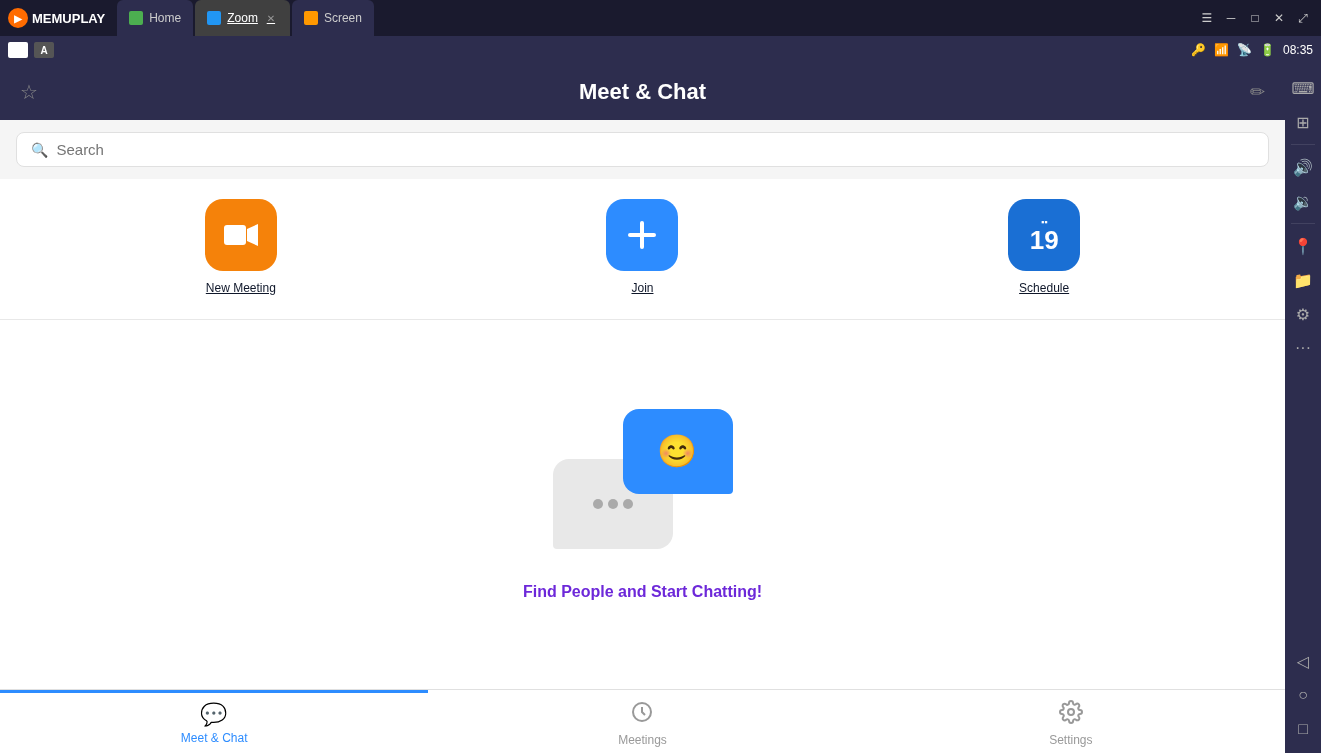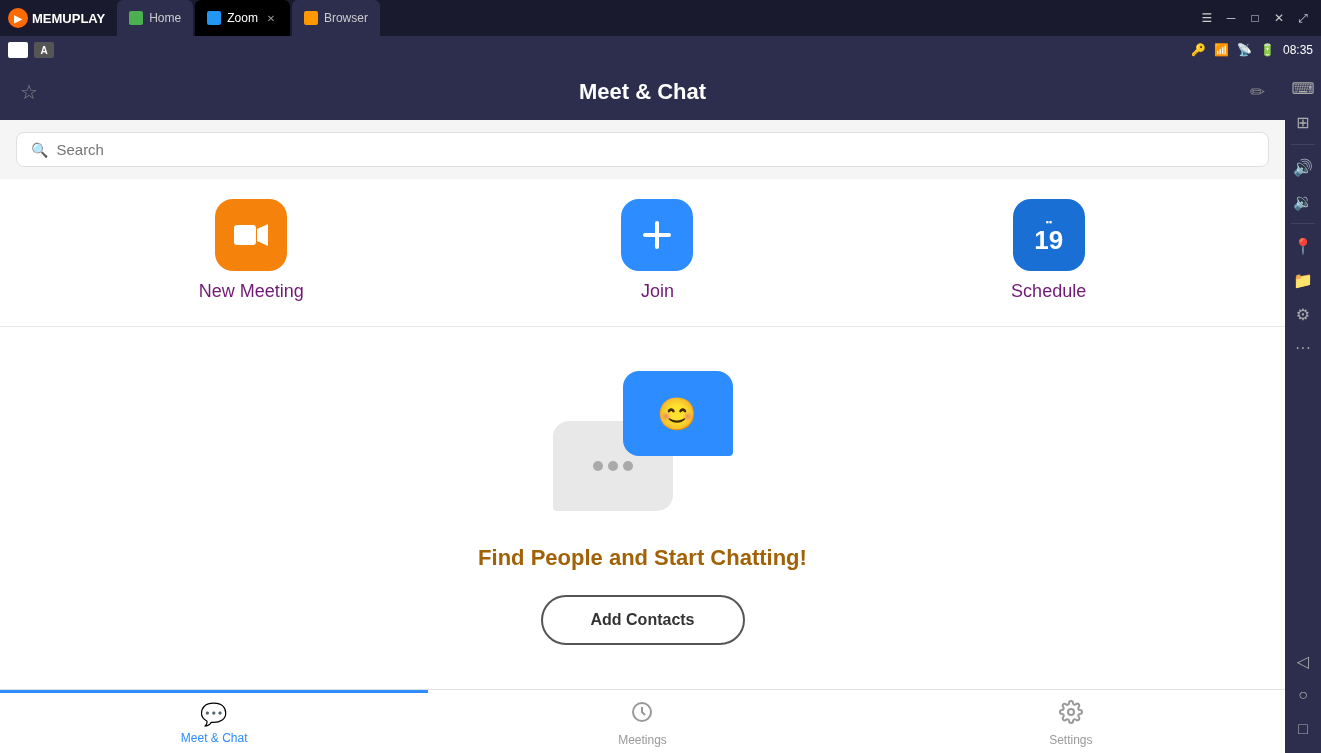--- a/index.html
+++ b/index.html
@@ -49,22 +49,23 @@
       padding: 0 12px;
       height: 100%;
       background: #2d2d4e;
       border-radius: 6px 6px 0 0;
       color: #ccc;
       font-size: 12px;
       cursor: pointer;
       position: relative;
     }
     .tab.active {
-      background: #000000;
-      color: white;
+      background: #404040;
+      color: white;
+      text-decoration: underline;
     }
     .tab-favicon {
       width: 14px;
       height: 14px;
       border-radius: 2px;
       display: flex;
       align-items: center;
       justify-content: center;
       font-size: 9px;
       color: white;
@@ -238,22 +239,23 @@
       height: 72px;
       border-radius: 18px;
       display: flex;
       align-items: center;
       justify-content: center;
     }
     .btn-orange { background: #f5820a; }
     .btn-blue { background: #2d8cff; }
     .btn-blue-dark { background: #1a6fd4; }
     .action-label {
-      font-size: 18px;
-      color: #701a75;
+      font-size: 12px;
+      color: #0f172a;
+      text-decoration: underline;
     }
 
     
     .chat-area {
       flex: 1;
       display: flex;
       flex-direction: column;
       align-items: center;
       justify-content: center;
       background: white;
@@ -293,23 +295,23 @@
     .chat-dot {
       width: 10px;
       height: 10px;
       background: #aaa;
       border-radius: 50%;
     }
     .smiley {
       font-size: 32px;
     }
     .chat-find-text {
-      font-size: 22px;
-      font-weight: bold;
-      color: #a16207;
+      font-size: 16px;
+      font-weight: bold;
+      color: #6d28d9;
     }
     .add-contacts-btn {
       padding: 14px 48px;
       border: 2px solid #555;
       border-radius: 30px;
       background: white;
       font-size: 16px;
       font-weight: bold;
       color: #333;
       cursor: pointer;
@@ -407,21 +409,21 @@
       <div class="tab-favicon fav-home"></div>
       <span>Home</span>
     </div>
     <div class="tab active">
       <div class="tab-favicon fav-zoom"></div>
       <span>Zoom</span>
       <div class="tab-close">✕</div>
     </div>
     <div class="tab">
       <div class="tab-favicon fav-browser"></div>
-      <span>Browser</span>
+      <span>Screen</span>
     </div>
   </div>
   <div class="title-bar-controls">
     <div class="tb-btn">☰</div>
     <div class="tb-btn">─</div>
     <div class="tb-btn">□</div>
     <div class="tb-btn close">✕</div>
     <div class="tb-btn">⤢</div>
   </div>
 </div>
@@ -500,23 +502,20 @@
           <div class="chat-dot"></div>
           <div class="chat-dot"></div>
         </div>
         <div class="chat-bubble-blue">
           <span class="smiley">😊</span>
         </div>
       </div>
 
       <span class="chat-find-text">Find People and Start Chatting!</span>
 
-      <button class="add-contacts-btn">
-        <span>Add Contacts</span>
-      </button>
 
     </div>
 
     <div class="bottom-nav">
 
       <div class="nav-item active">
         <span class="nav-icon">💬</span>
         <span class="nav-label">Meet &amp; Chat</span>
       </div>
 

